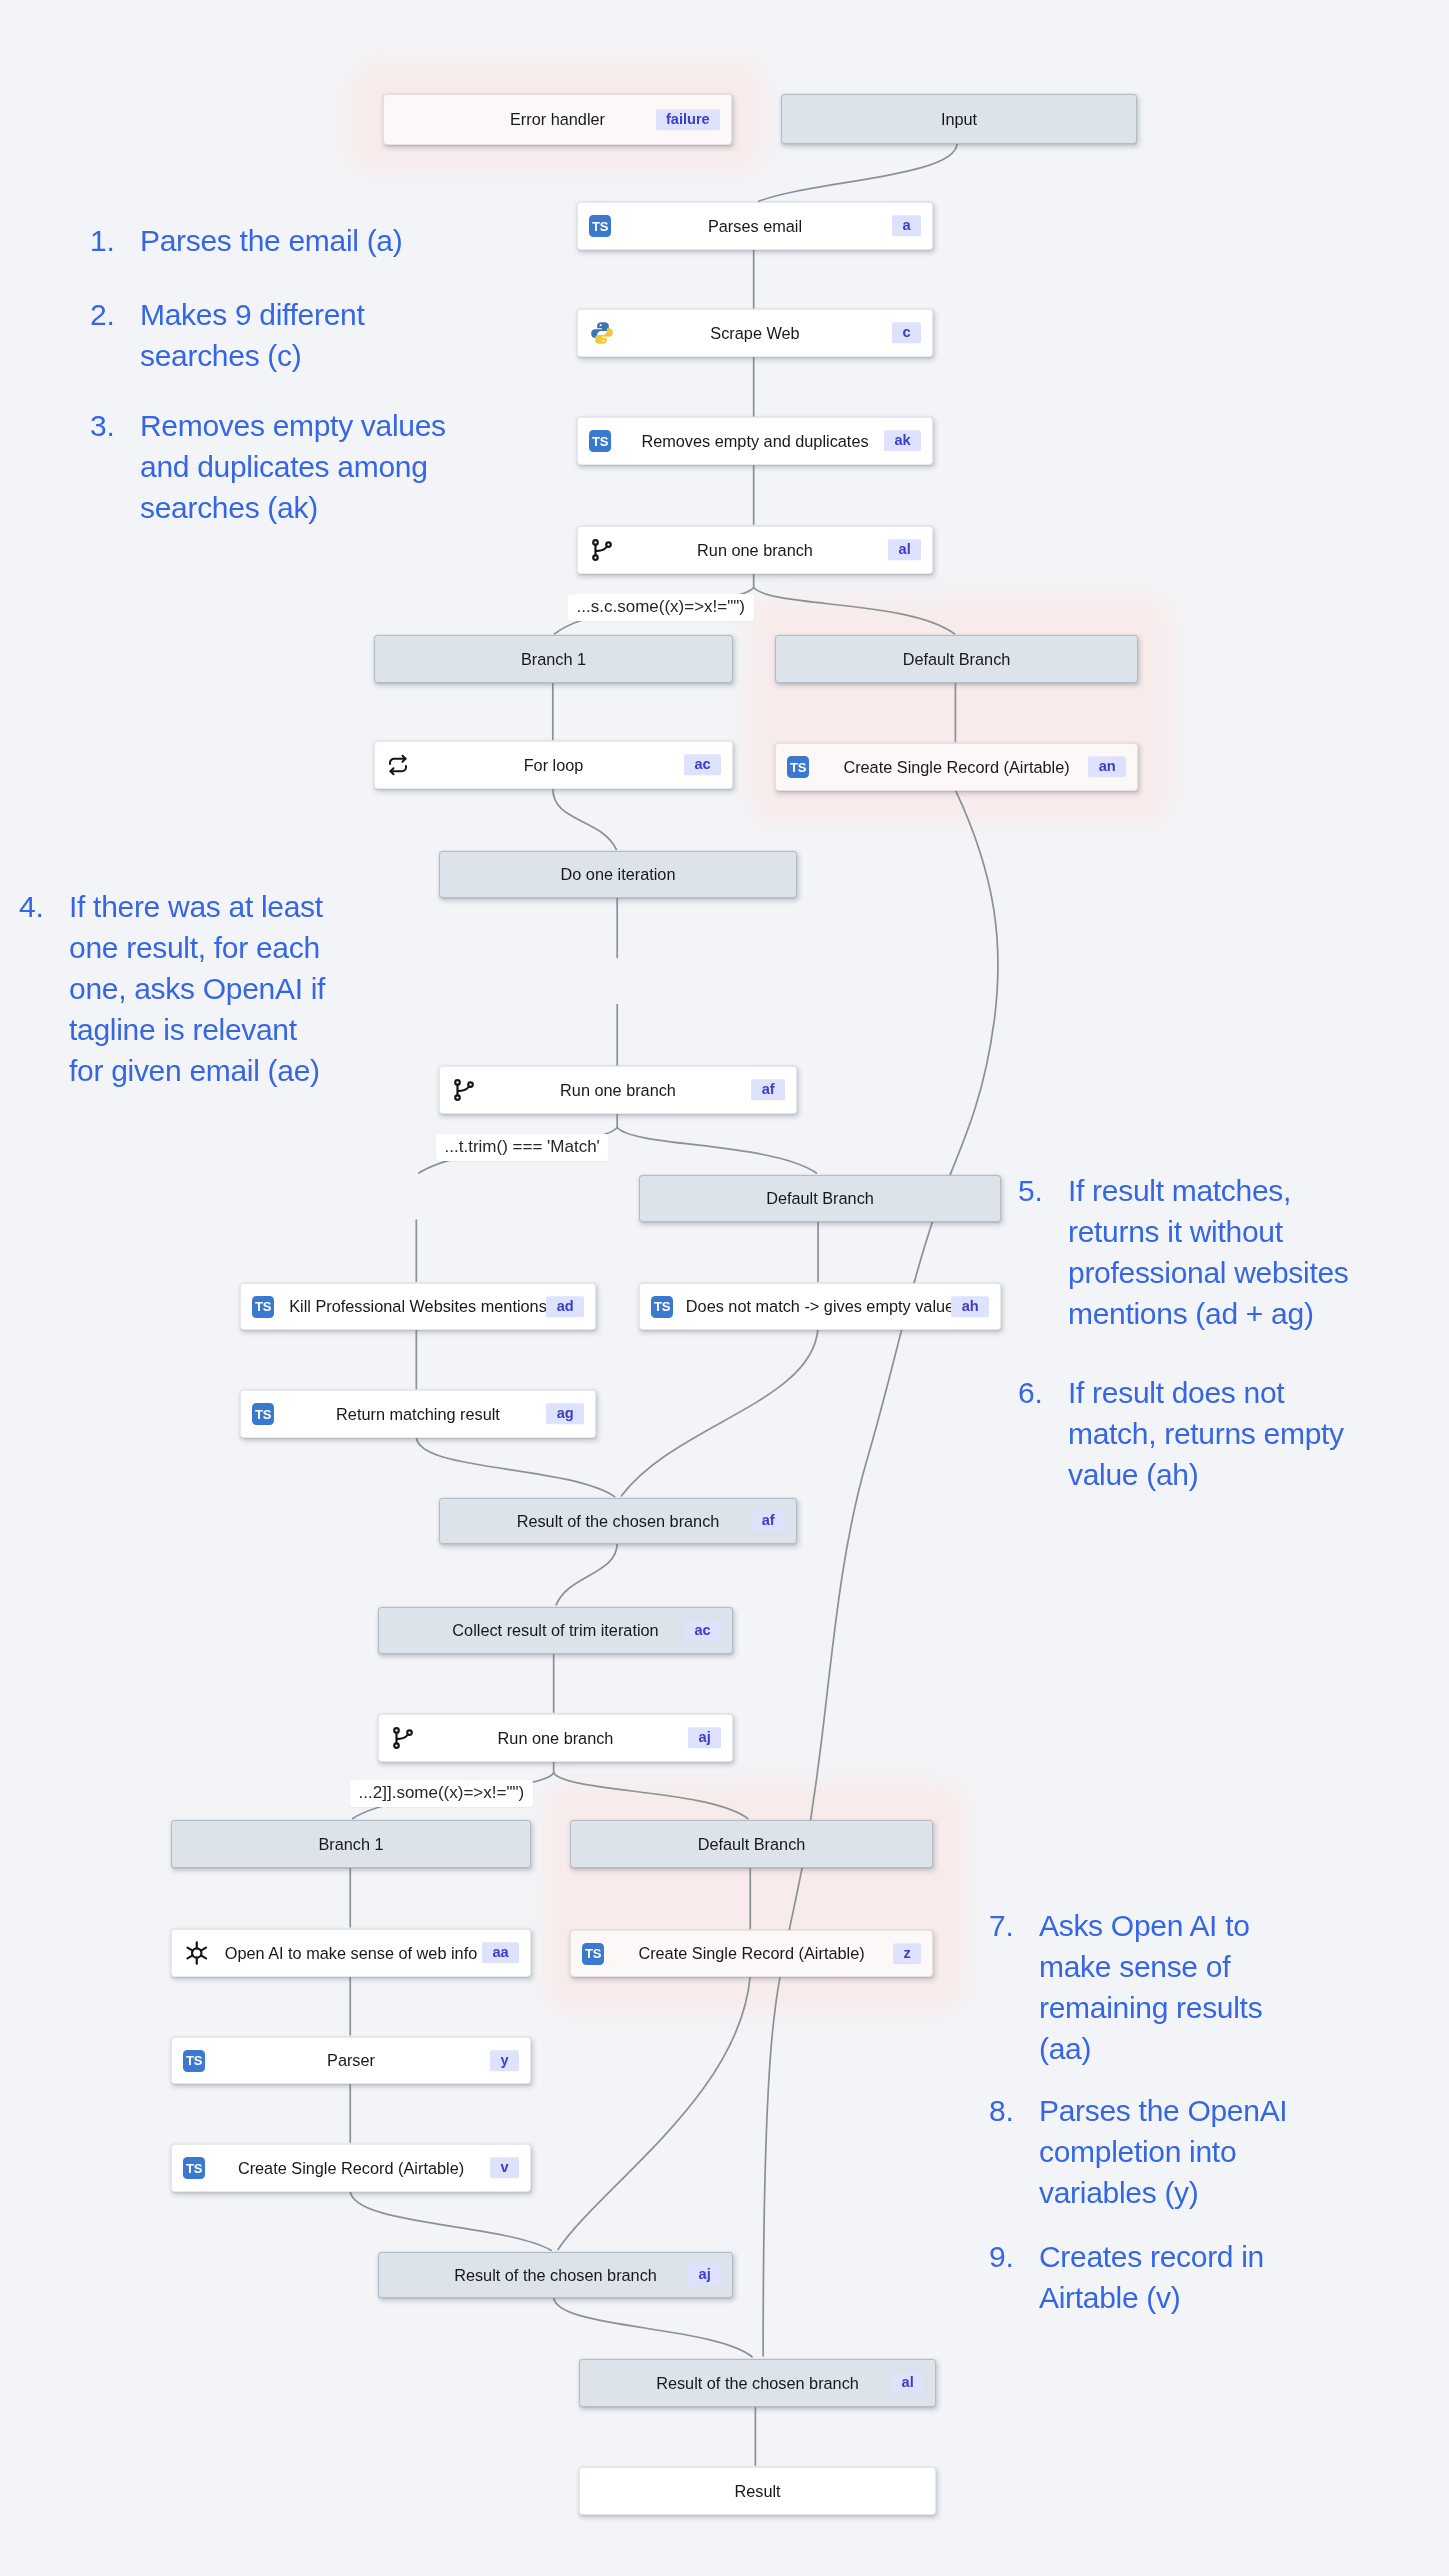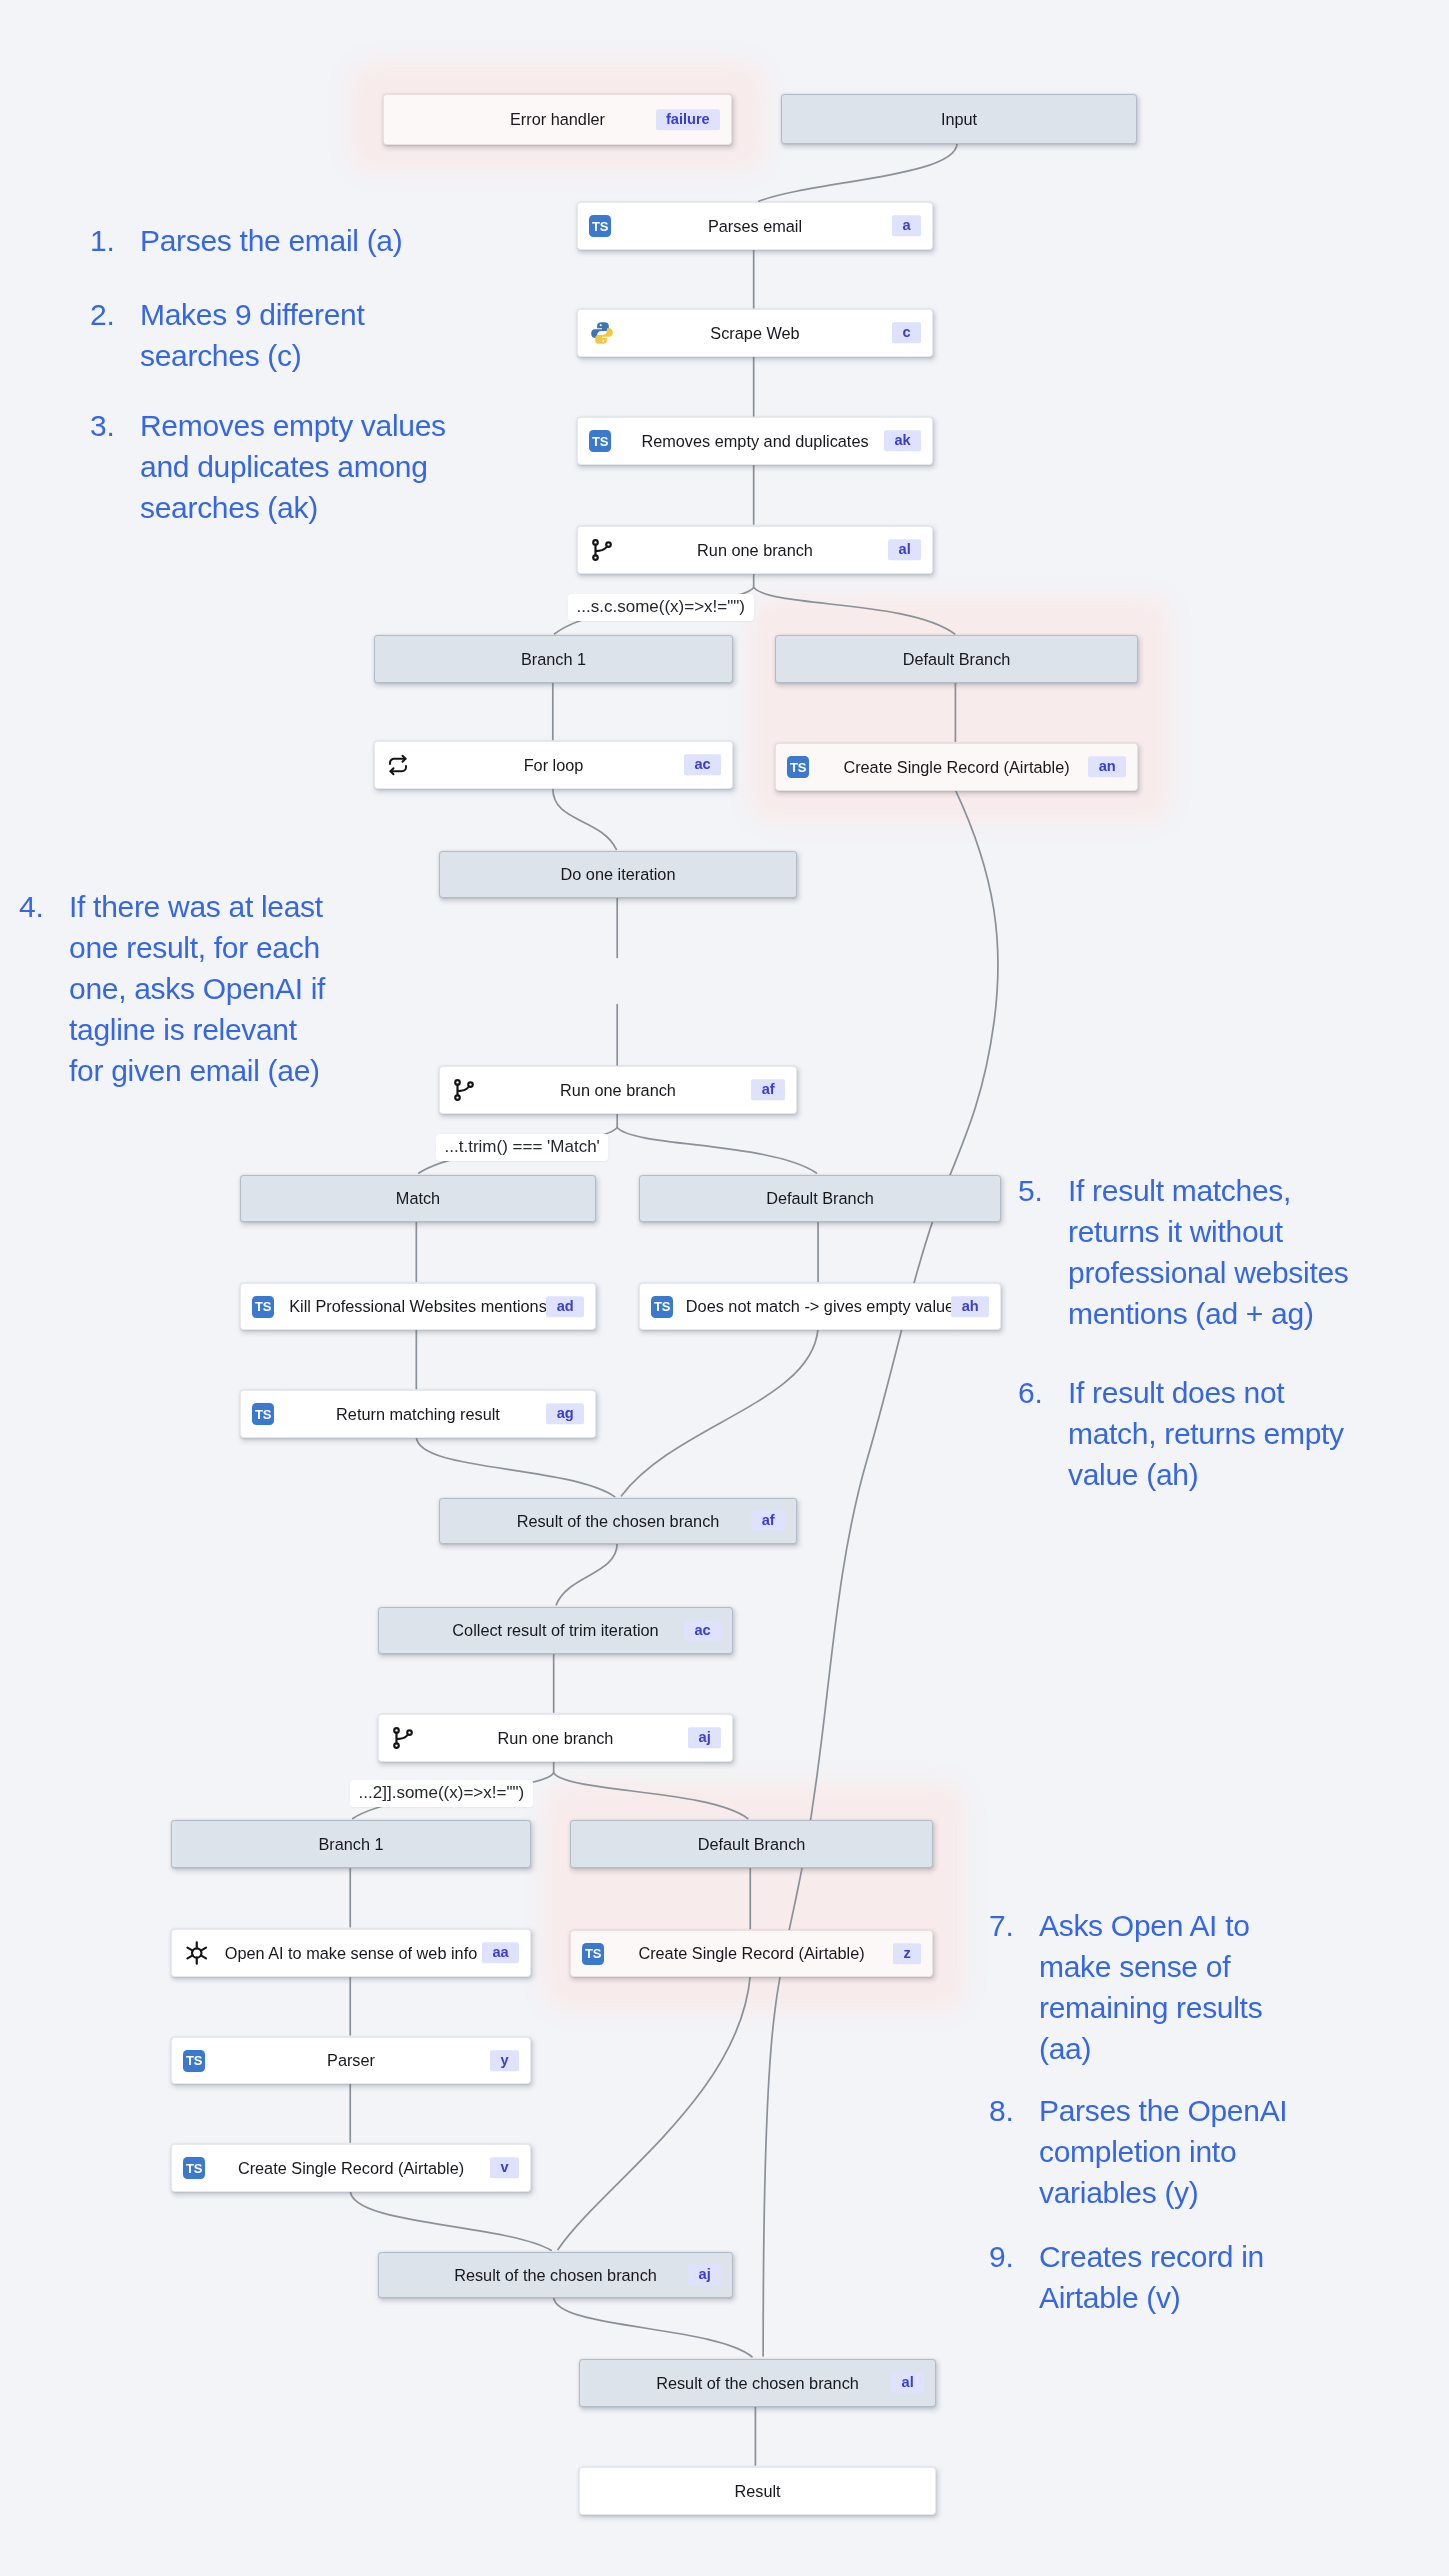--- a/index.html
+++ b/index.html
@@ -162,23 +162,20 @@
           <circle cx="18" cy="7" r="2.1"></circle>
         <path d="M6 7.2v9.6M6 13c6.5 0 8.6-1.8 10.4-3.9"></path>
       </svg>
     </span>
     <span class="lbl">Run one branch</span>
     <span class="badge">af</span>
   </div>
 
   <div class="cond" style="left:436px;top:1134px">...t.trim() === 'Match'</div>
 
-  <div class="node gray" style="left:240px;top:1175px;width:354px;height:45px">
-    <span class="lbl">Match</span>
-  </div>
   <div class="node gray" style="left:639px;top:1175px;width:360px;height:45px">
     <span class="lbl">Default Branch</span>
   </div>
 
   <div class="node white" style="left:240px;top:1283px;width:354px;height:45px">
     <span class="icon ts-icon">TS</span>
     <span class="lbl">Kill Professional Websites mentions</span>
     <span class="badge">ad</span>
   </div>
   <div class="node white" style="left:639px;top:1283px;width:360px;height:45px">

